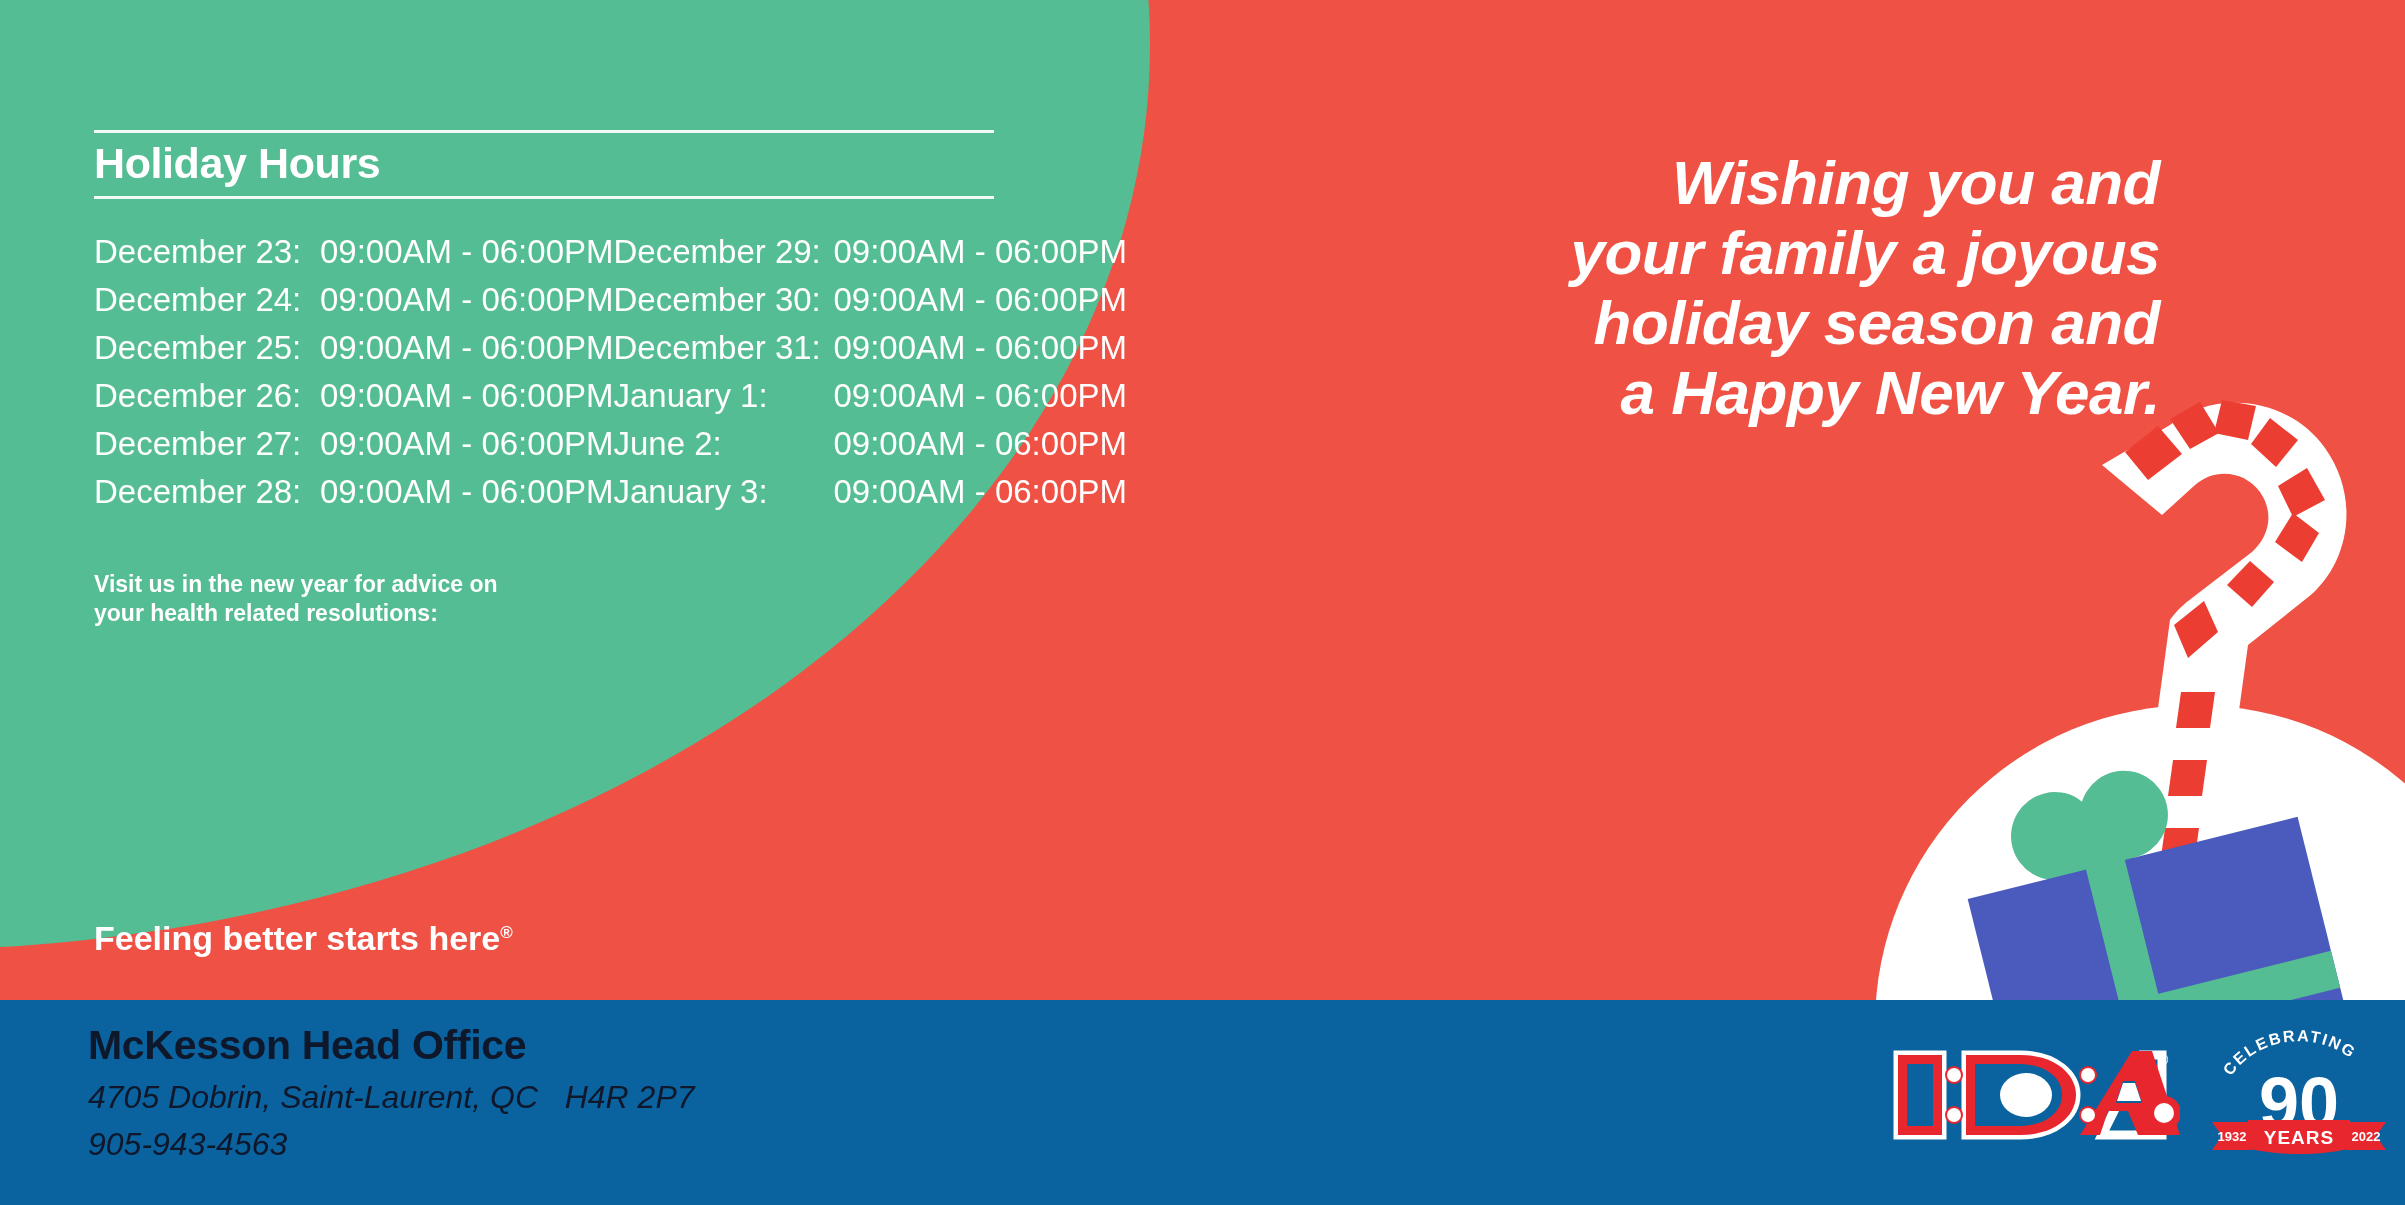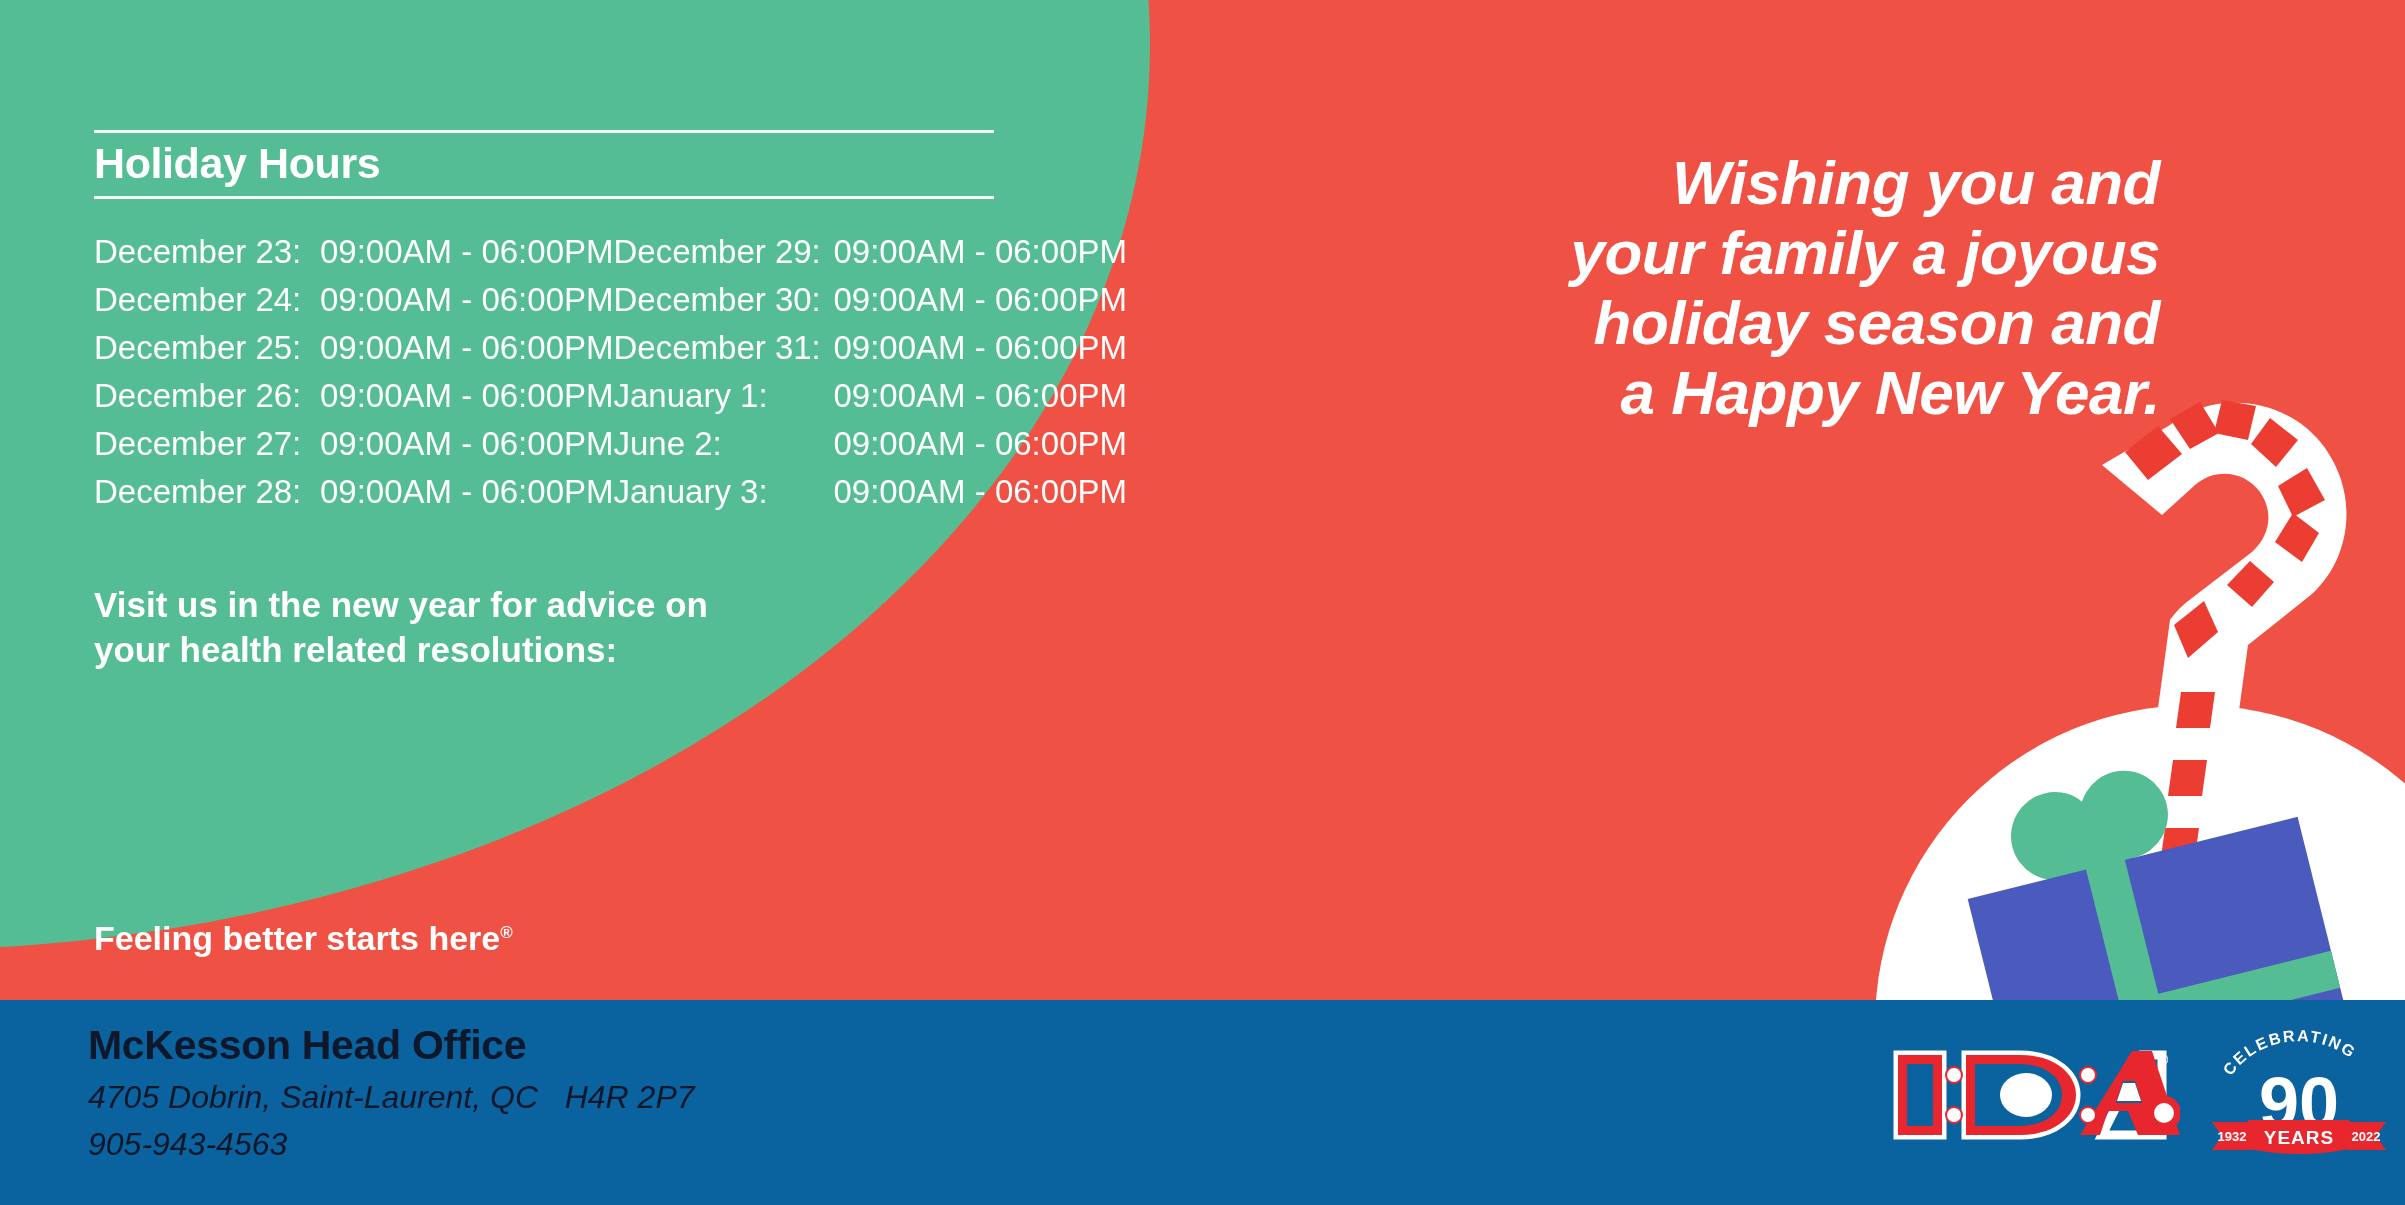--- a/index.html
+++ b/index.html
@@ -83,23 +83,23 @@
     gap: 8px;
   }
   .hours-row .day {
     width: 218px;
     display: inline-block;
   }
   .col-2 .hours-row .day { width: 212px; }
   .hours-row .time { display: inline-block; }
 
   .visit-note {
-    margin-top: 62px;
-    color: #ffffff;
-    font-size: 35px;
+    margin-top: 49px;
+    color: #ffffff;
+    font-size: 23px;
     font-weight: bold;
     line-height: 1.28;
     white-space: pre-line;
   }
 
   .tagline {
     position: absolute;
     left: 94px;
     top: 919px;
     color: #ffffff;

